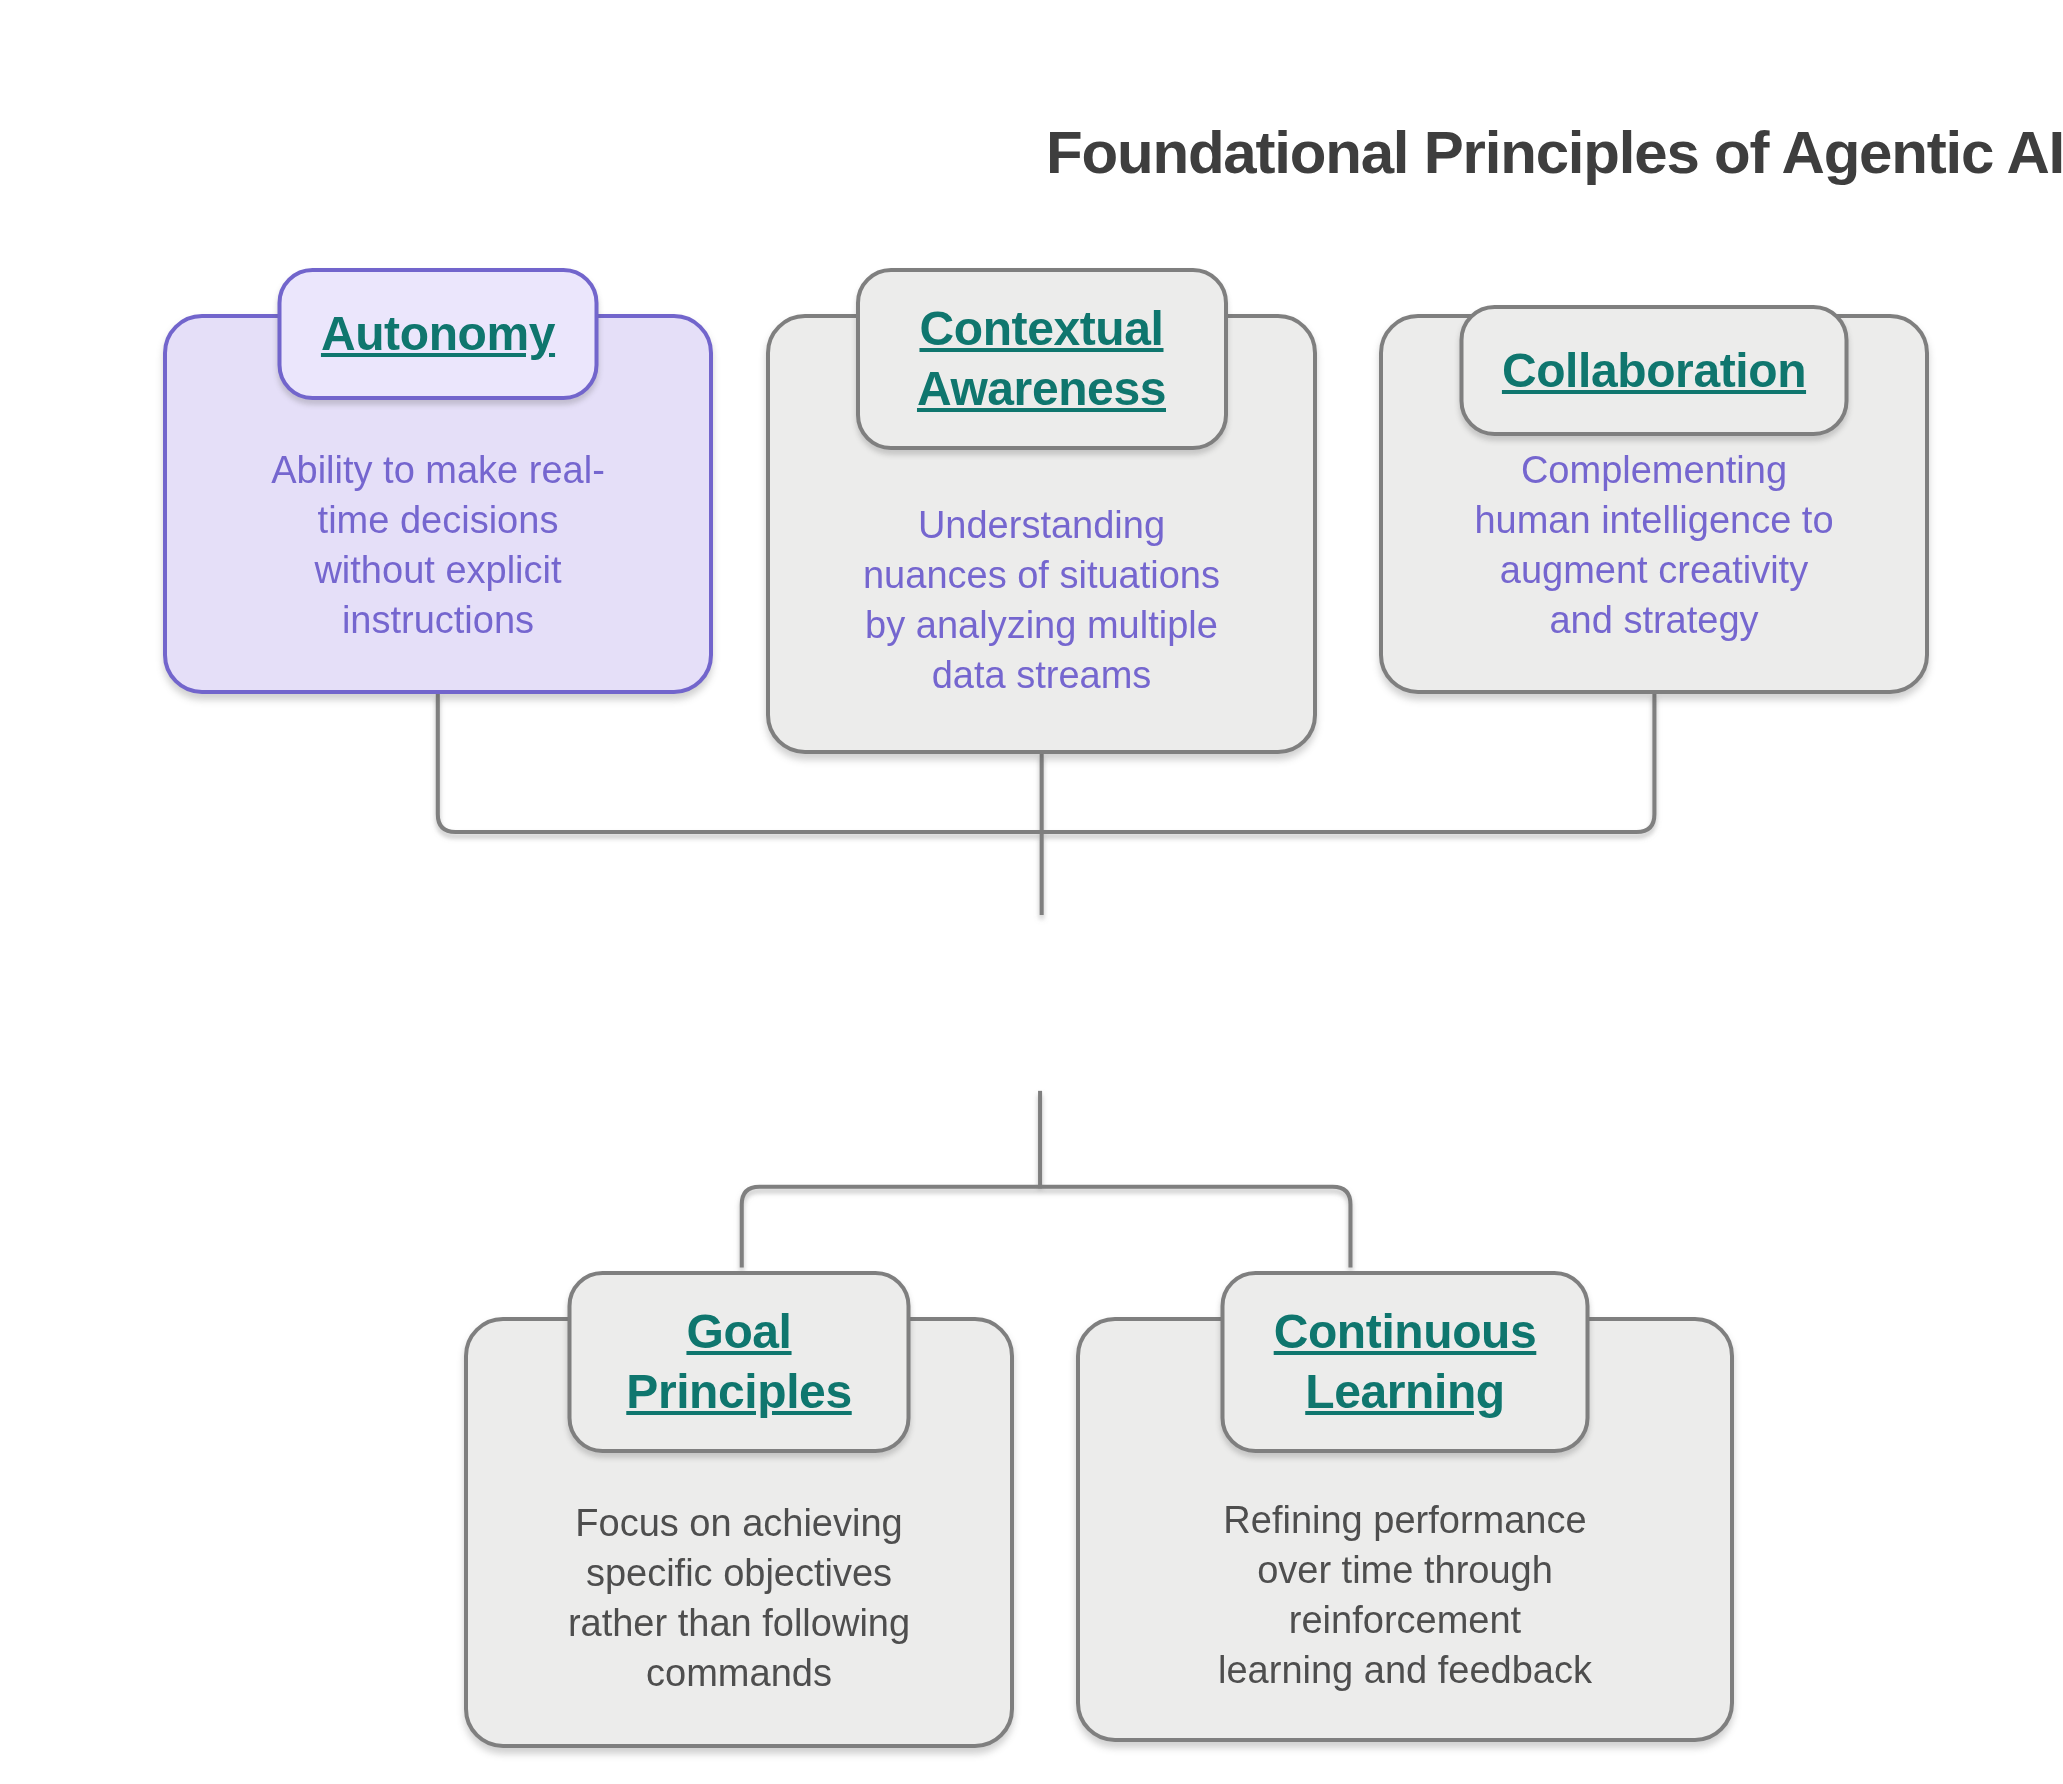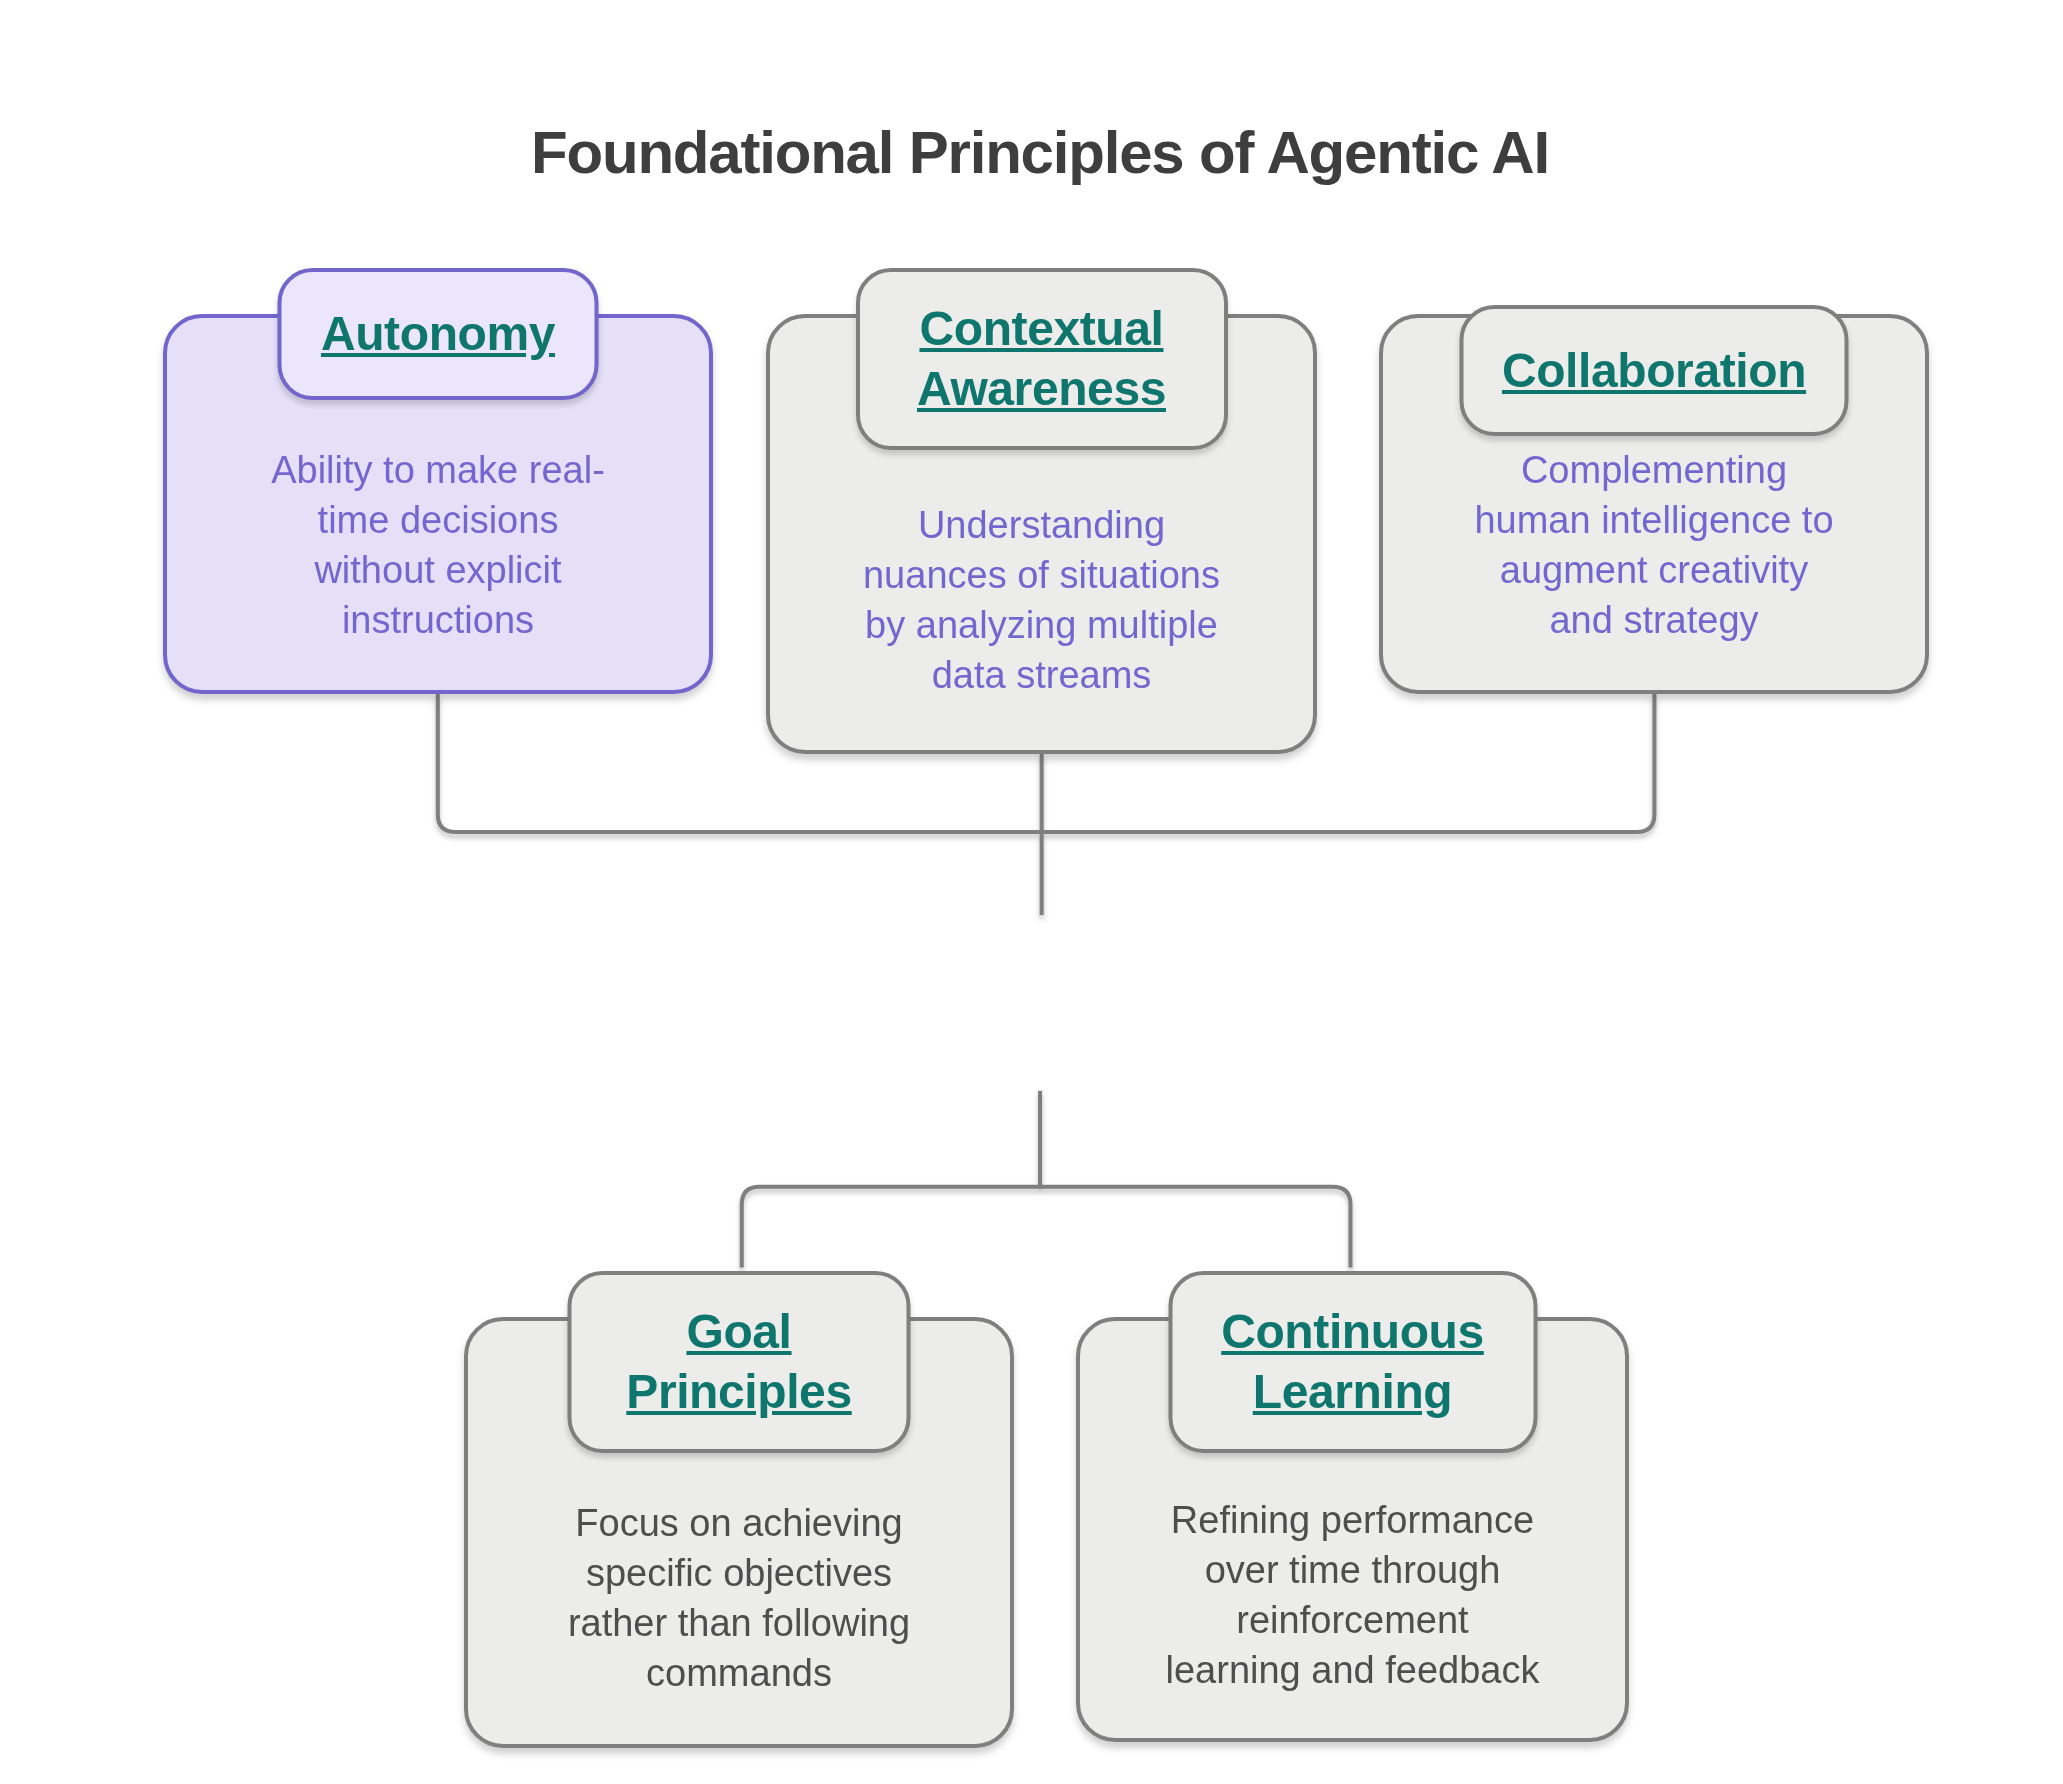--- a/index.html
+++ b/index.html
@@ -17,21 +17,21 @@
     overflow: hidden;
     font-family: "Liberation Sans", sans-serif;
   }
 
   
   .page-title {
     position: absolute;
     top: 118px;
     left: 0;
     right: 0;
-    text-align: center;
+    text-align: right;
     font-size: 60px;
     font-weight: bold;
     letter-spacing: -1.2px;
     color: #3e3e3e;
     padding-left: 16px;
   }
 
   
   .edges-svg {
     position: absolute;
@@ -115,21 +115,21 @@
   #box-contextual .box-body { top: 132px; }
 
   #box-collaboration       { left: 1379px; top: 314px;  width: 550px; height: 380px; }
   #box-collaboration .tab  { width: 389px; height: 131px; margin-top: 37px; }
   #box-collaboration .box-body { top: 81px; }
 
   #box-goal       { left: 464px;  top: 1317px; width: 550px; height: 431px; }
   #box-goal .tab  { width: 343px; height: 182px; }
   #box-goal .box-body { top: 130px; }
 
-  #box-continuous       { left: 1076px; top: 1317px; width: 553px; height: 425px; }
+  #box-continuous       { left: 1076px; top: 1317px; width: 658px; height: 425px; }
   #box-continuous .tab  { width: 369px; height: 182px; }
   #box-continuous .box-body { top: 130px; }
 
   
   #node-agentic {
     position: absolute;
     left: 684px;
     top: 913px;
     width: 713px;
     height: 179px;

